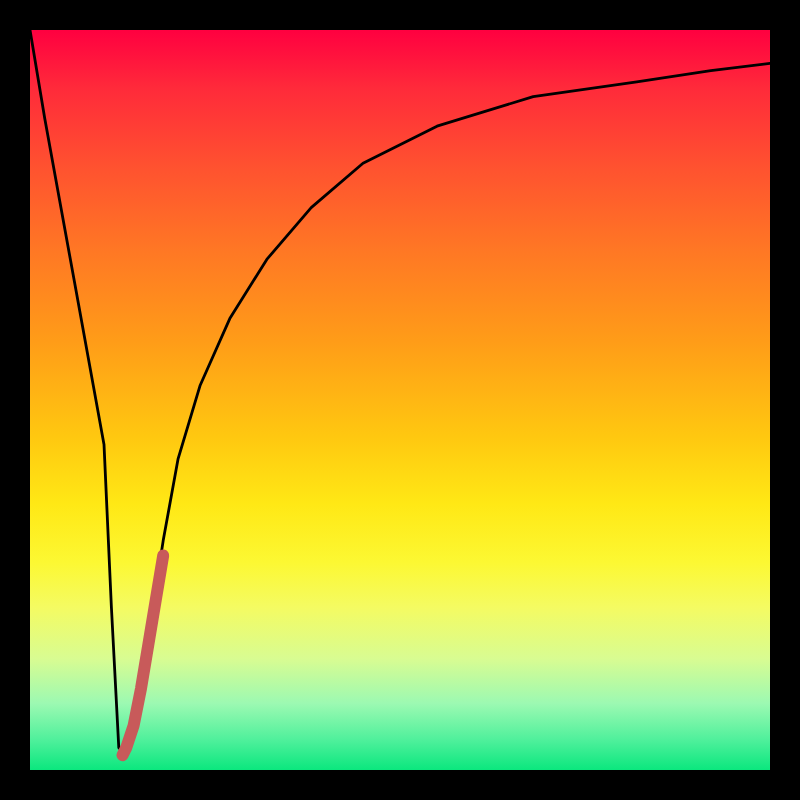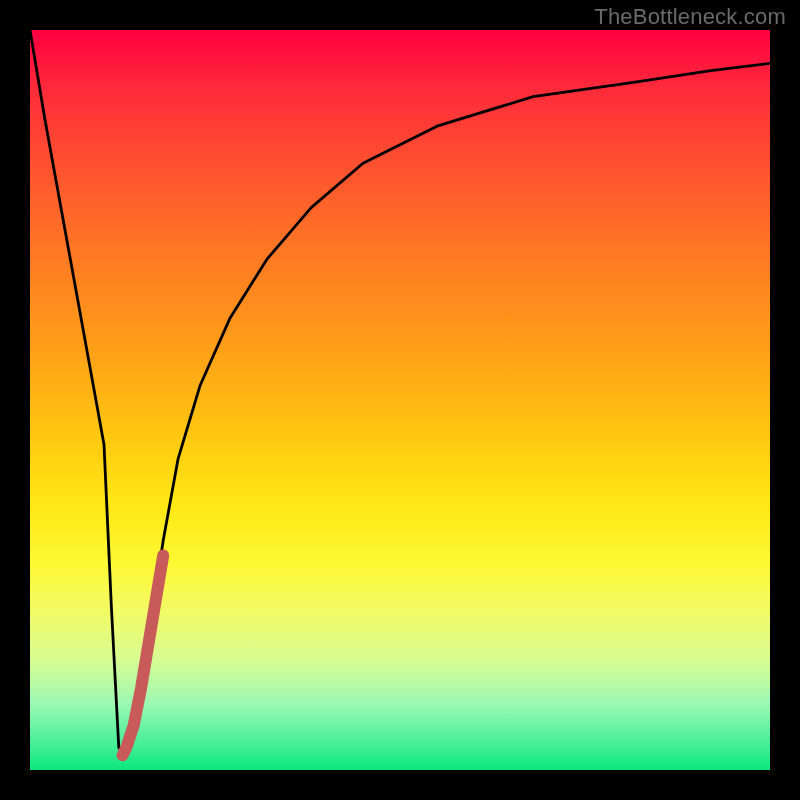--- a/index.html
+++ b/index.html
@@ -57,21 +57,20 @@
     font-family: Arial, Helvetica, sans-serif;
     font-size: 22px;
     color: #6a6a6a;
     letter-spacing: 0.2px;
   }
 </style>
 </head>
 <body>
 
 <div class="frame">
-  <div class="watermark">TheBottleneck.com</div>
 
   <div class="plot">
     <div class="gradient"></div>
 
     <svg class="curve" viewBox="0 0 740 740" preserveAspectRatio="none">
       <path fill="none" stroke="#000" stroke-width="2.8" stroke-linejoin="round" stroke-linecap="round" d="M0.0 0.0 L14.8 88.8 L29.6 170.2 L44.4 251.6 L59.2 333.0 L74.0 414.4 L81.4 577.2 L88.8 717.8 L96.2 725.2 L103.6 703.0 L118.4 606.8 L133.2 510.6 L148.0 429.2 L170.2 355.2 L199.8 288.6 L236.8 229.4 L281.2 177.6 L333.0 133.2 L407.0 96.2 L503.2 66.6 L606.8 51.8 L680.8 40.7 L740.0 33.3"></path>
       <path fill="none" stroke="#c85a5a" stroke-width="12" stroke-linecap="round" stroke-linejoin="round" d="M92.5 725.2 L96.2 717.8 L103.6 695.6 L111.0 658.6 L118.4 614.2 L125.8 569.8 L133.2 525.4"></path>
     </svg>
   </div>
 </div>

